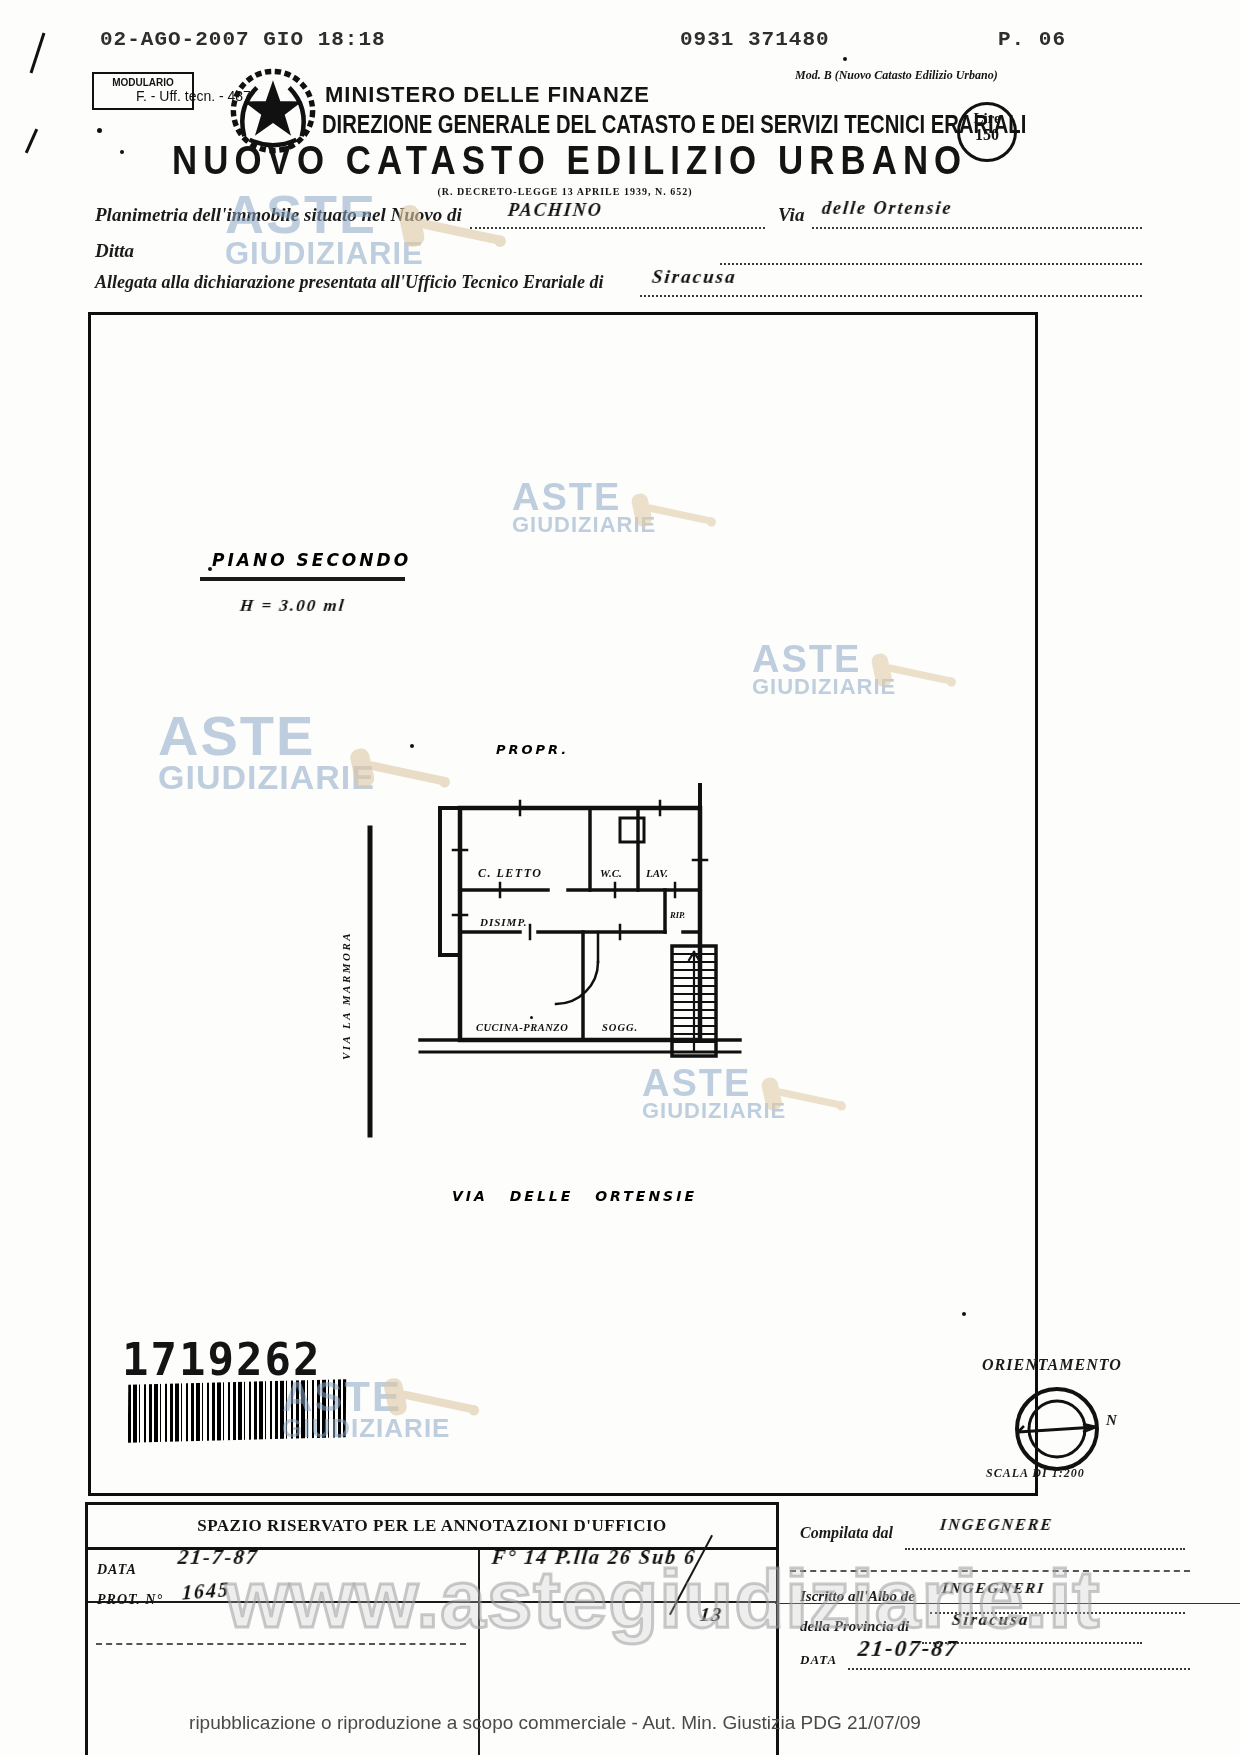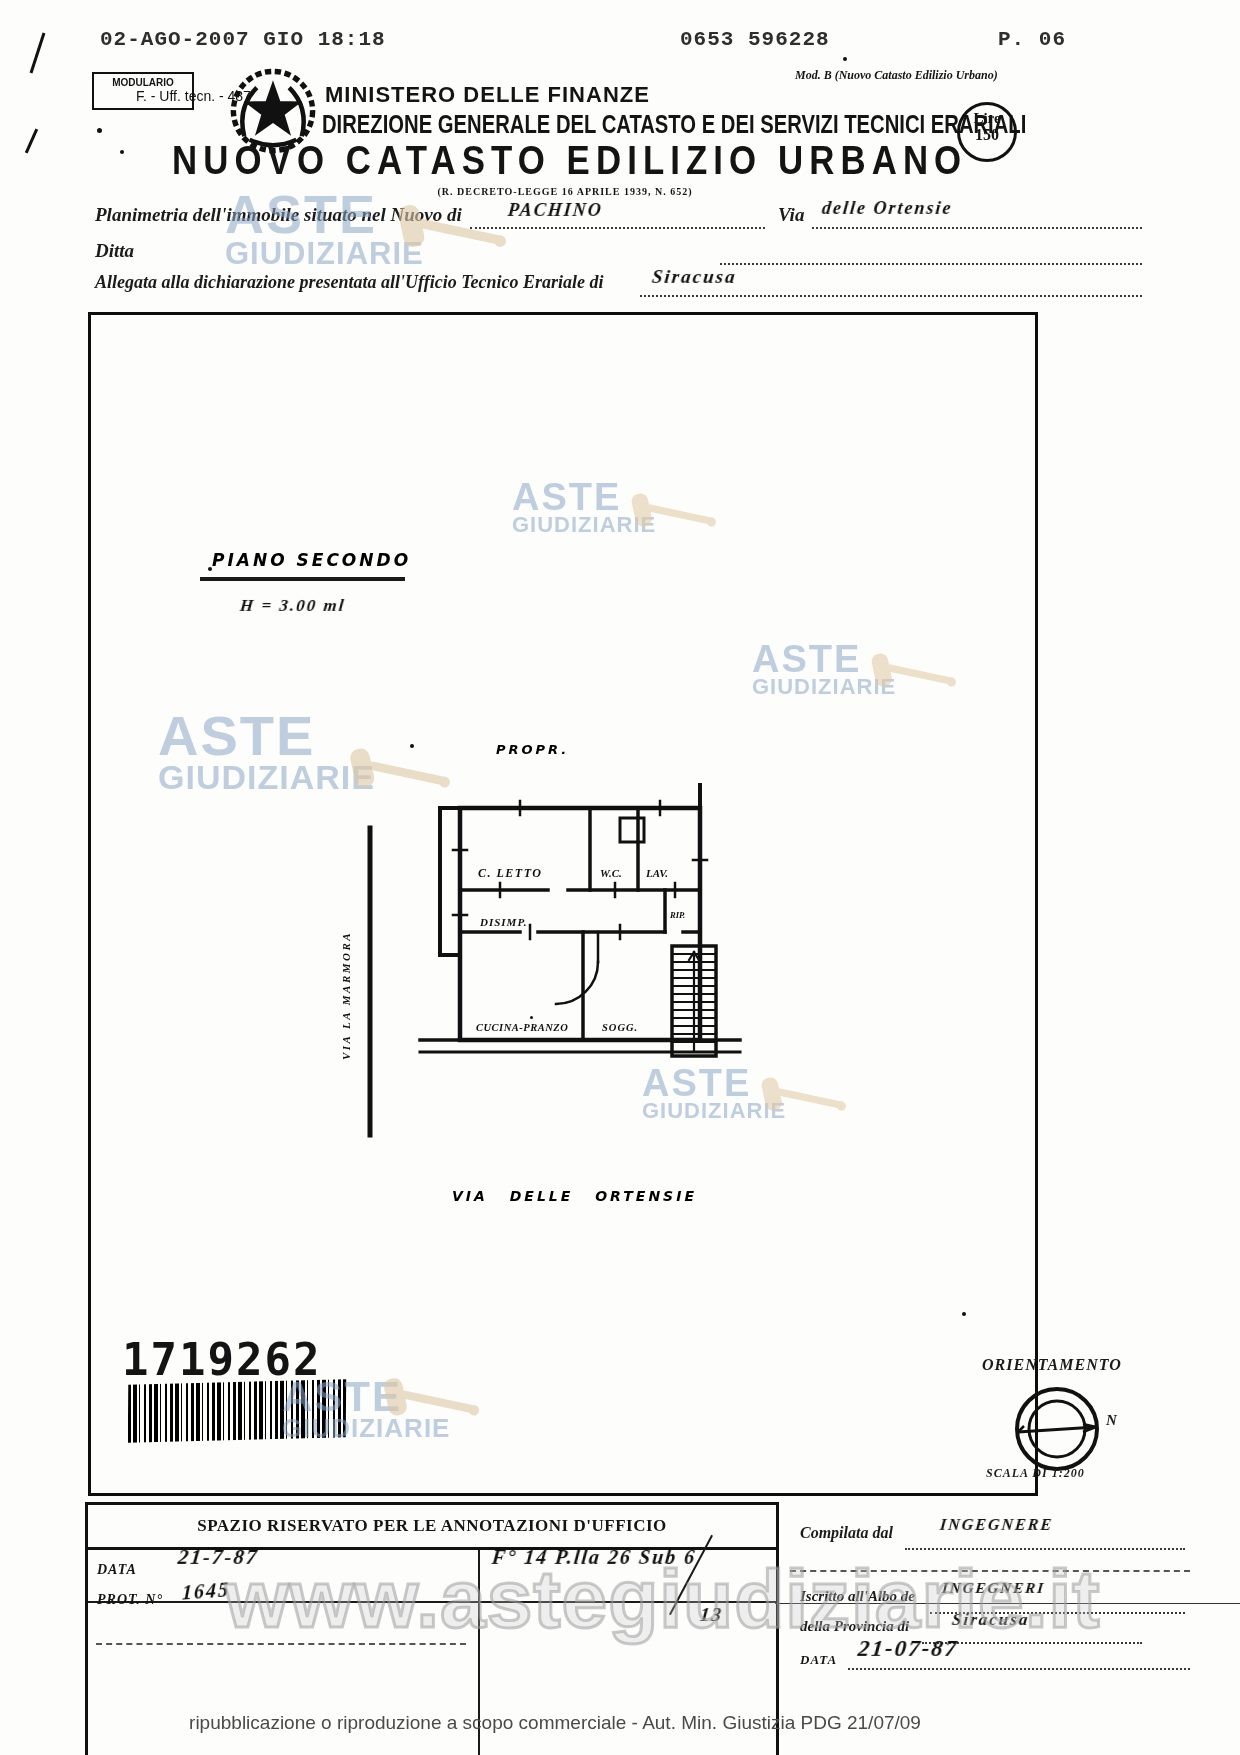--- a/index.html
+++ b/index.html
@@ -38,21 +38,21 @@
   <div class="abs" style="left:30px;top:128px;width:3px;height:26px;background:#111;transform:rotate(24deg);"></div>
   <div class="speck" style="left:97px;top:128px;width:5px;height:5px;"></div>
   <div class="speck" style="left:120px;top:150px;width:4px;height:4px;"></div>
   <div class="speck" style="left:843px;top:57px;width:4px;height:4px;"></div>
   <div class="speck" style="left:410px;top:744px;width:4px;height:4px;"></div>
   <div class="speck" style="left:962px;top:1312px;width:4px;height:4px;"></div>
   <div class="speck" style="left:530px;top:1016px;width:3px;height:3px;"></div>
   <div class="speck" style="left:208px;top:567px;width:4px;height:4px;"></div>
 
   <div class="abs fax" style="left:100px;top:28px;">02-AGO-2007 GIO 18:18</div>
-  <div class="abs fax" style="left:680px;top:28px;">0653 596228</div>
+  <div class="abs fax" style="left:680px;top:28px;">0931 371480</div>
   <div class="abs fax" style="left:962px;top:28px;margin-left:36px;">P. 06</div>
 
   <div class="abs" style="left:795px;top:68px;width:245px;font-size:12px;font-weight:700;font-style:italic;filter:blur(.3px);">Mod. B (Nuovo Catasto Edilizio Urbano)</div>
 
   <div class="abs" style="left:92px;top:72px;width:98px;height:34px;border:2px solid #111;text-align:center;">
     <div class="sans" style="font-size:10px;font-weight:700;margin-top:3px;">MODULARIO</div>
     <div class="sans" style="font-size:14px;font-weight:400;padding-left:42px;">F. - Uff. tecn. - 487</div>
   </div>
 
   <svg class="abs" style="left:228px;top:64px;" width="90" height="94" viewBox="0 0 100 104">
@@ -67,21 +67,21 @@
 
   <div class="abs sans" style="left:325px;top:82px;font-size:22px;font-weight:700;letter-spacing:1px;filter:blur(.2px);">MINISTERO DELLE FINANZE</div>
   <div class="abs sans" style="left:322px;top:109px;font-size:22px;font-weight:700;transform:scale(.92,1.18);transform-origin:left top;filter:blur(.25px);">DIREZIONE GENERALE DEL CATASTO E DEI SERVIZI TECNICI ERARIALI</div>
 
   <div class="abs" style="left:957px;top:102px;width:54px;height:54px;border:3px solid #111;border-radius:50%;text-align:center;">
     <div style="font-size:15px;font-weight:700;margin-top:6px;line-height:1;">Lire</div>
     <div style="font-size:16px;font-weight:700;line-height:1.1;">150</div>
   </div>
 
   <div class="abs sans" style="left:172px;top:138px;font-size:40px;font-weight:700;letter-spacing:7px;transform:scaleX(.87);transform-origin:left top;filter:blur(.2px);">NUOVO CATASTO EDILIZIO URBANO</div>
-  <div class="abs" style="left:165px;top:186px;width:800px;text-align:center;font-size:10px;font-weight:700;letter-spacing:1px;filter:blur(.4px);">(R. DECRETO-LEGGE 16 APRILE 1939, N. 652)</div>
+  <div class="abs" style="left:165px;top:186px;width:800px;text-align:center;font-size:10px;font-weight:700;letter-spacing:1px;filter:blur(.4px);">(R. DECRETO-LEGGE 13 APRILE 1939, N. 652)</div>
 
   <div class="abs lbl" style="left:95px;top:204px;">Planimetria dell'immobile situato nel Nuovo di</div>
   <div class="abs hw" style="left:508px;top:200px;font-size:18px;">PACHINO</div>
   <div class="dotted" style="left:470px;top:227px;width:295px;"></div>
   <div class="abs lbl" style="left:778px;top:204px;">Via</div>
   <div class="abs hw" style="left:822px;top:198px;font-size:18px;">delle Ortensie</div>
   <div class="dotted" style="left:812px;top:227px;width:330px;"></div>
 
   <div class="abs lbl" style="left:95px;top:240px;">Ditta</div>
   <div class="dotted" style="left:720px;top:263px;width:422px;"></div>

